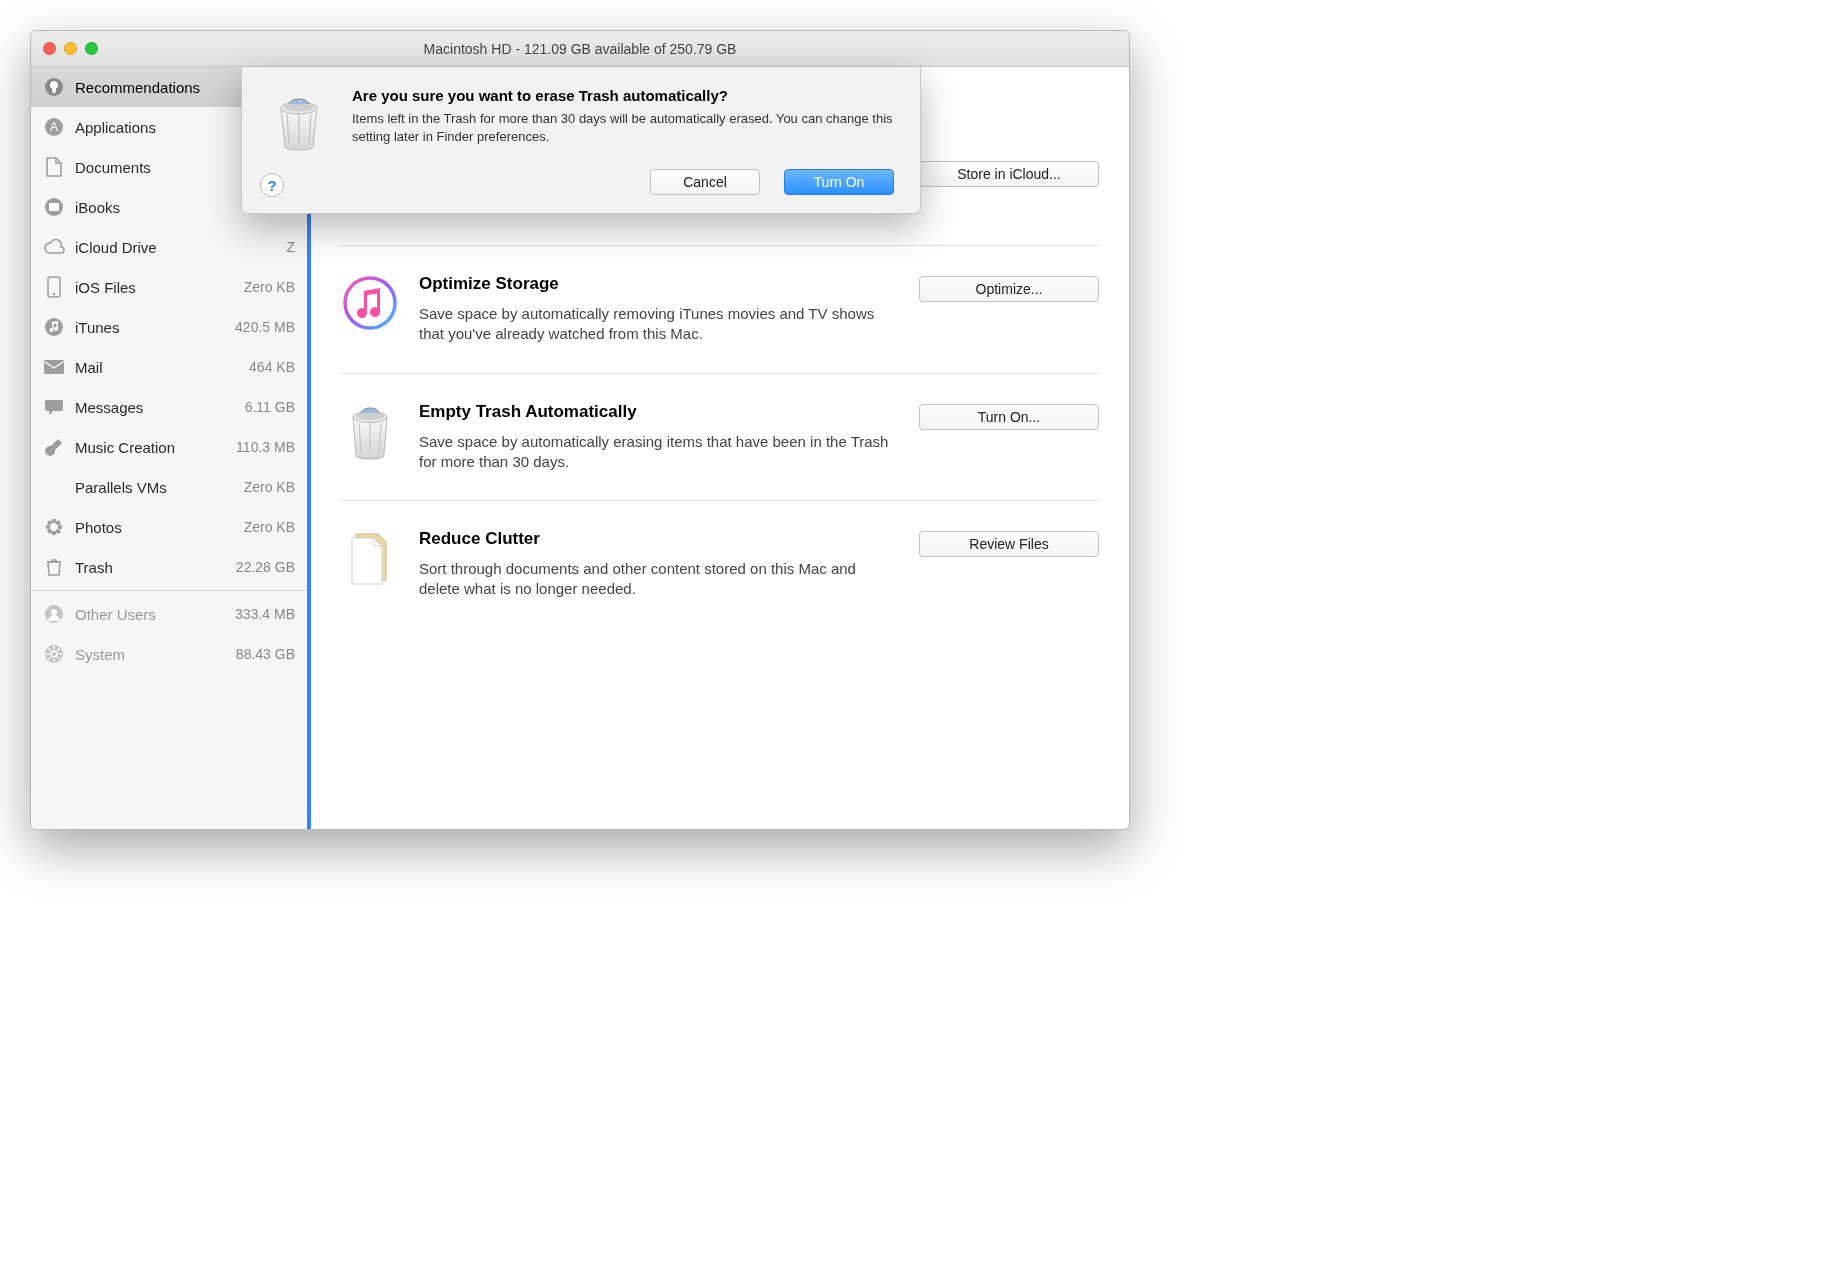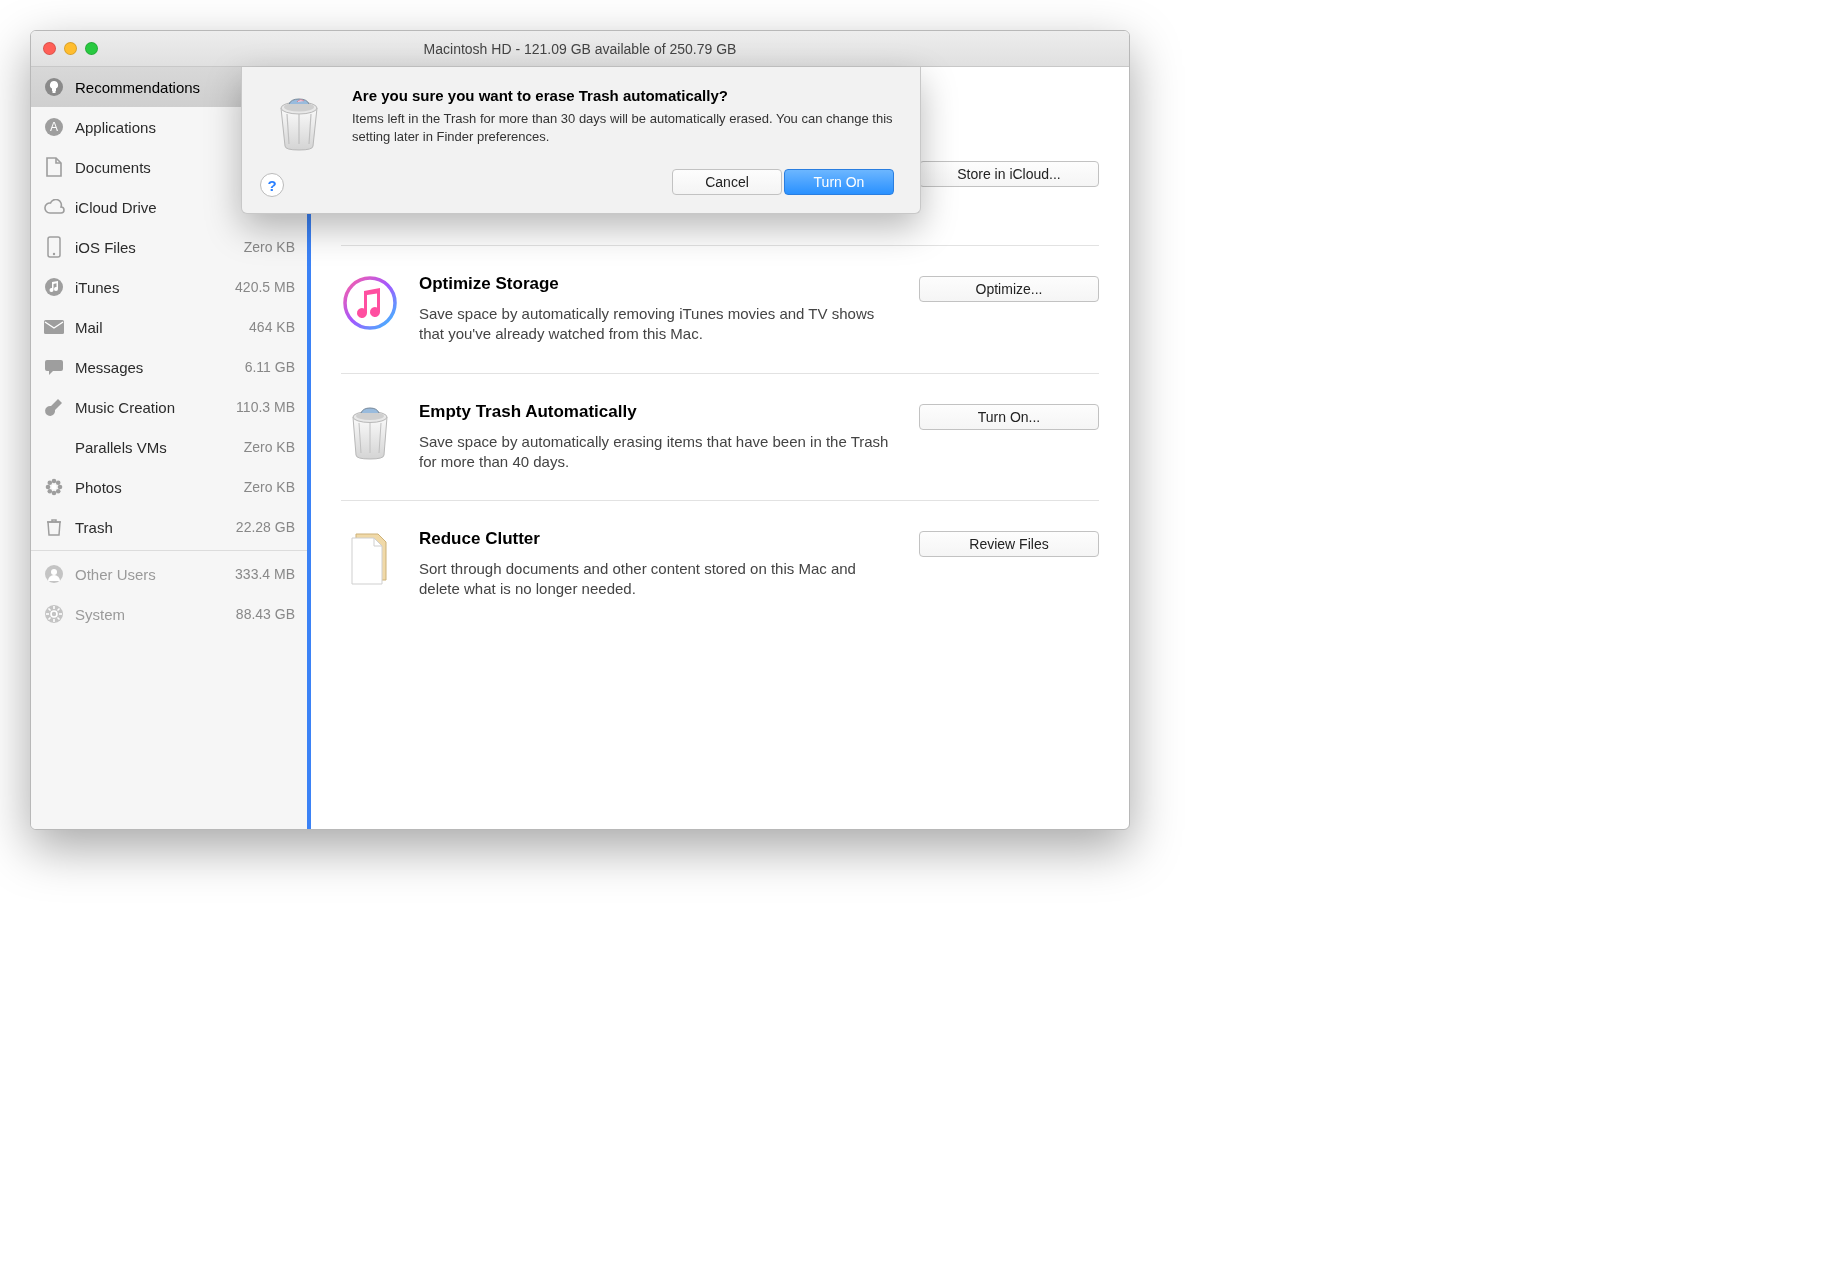--- a/index.html
+++ b/index.html
@@ -142,21 +142,21 @@
     display:flex;align-items:center;justify-content:center;
   }
   .dlg-body { flex:1; }
   .dlg-body h2 {
     font-size: 15px; font-weight: 700; color:#000; margin-bottom:6px;
   }
   .dlg-body p {
     font-size: 13px; color:#333; line-height:1.35;
   }
   .dlg-buttons {
-    display:flex; justify-content:flex-end; gap:2px; margin-top:24px;
+    display:flex; justify-content:flex-end; gap:24px; margin-top:24px;
   }
   .dlg-help {
     position:absolute; left:18px; bottom:16px;
     width:24px;height:24px;border-radius:50%;
     border:1px solid #bbb; background:#fff;
     color:#2a7fff; font-size:15px; font-weight:600;
     display:flex;align-items:center;justify-content:center;
     cursor:pointer;
   }
   .btn {
@@ -213,20 +213,30 @@
         </div>
         <div class="side-item">
           <span class="icon">
             <svg width="18" height="20" viewBox="0 0 18 20">
               <path d="M2 1h9l5 5v13H2z" fill="none" stroke="#9e9e9e" stroke-width="1.6"></path>
               <path d="M11 1v5h5" fill="none" stroke="#9e9e9e" stroke-width="1.6"></path>
             </svg>
           </span>
     <span class="lbl">Documents</span>
     <span class="size">3</span>
+        </div>
+        <div class="side-item">
+          <span class="icon">
+            <svg width="20" height="20" viewBox="0 0 20 20">
+              <circle cx="10" cy="10" r="9" fill="#9e9e9e"></circle>
+              <path d="M5 6h5v8H5zM10 6h5v8h-5z" fill="#fff"></path>
+            </svg>
+          </span>
+    <span class="lbl">iBooks</span>
+    <span class="size">Z</span>
         </div>
         <div class="side-item">
           <span class="icon">
             <svg width="22" height="16" viewBox="0 0 22 16">
               <path d="M7 14a5 5 0 1 1 .5-9.97A5.5 5.5 0 0 1 18 8a3 3 0 0 1 0 6H7z" fill="none" stroke="#9e9e9e" stroke-width="1.6"></path>
             </svg>
           </span>
     <span class="lbl">iCloud Drive</span>
     <span class="size">Z</span>
         </div>
@@ -386,21 +396,21 @@
               </defs>
               <path d="M11 16h34l-3 38q0 4-14 4t-14-4z" fill="url(#tg2)" stroke="#b8b8b8"></path>
               <ellipse cx="28" cy="16" rx="17" ry="5.5" fill="#e8e8e8" stroke="#b8b8b8"></ellipse>
               <ellipse cx="28" cy="15" rx="14" ry="4" fill="#cfcfcf"></ellipse>
               <path d="M17 22l2 30M28 22v30M39 22l-2 30" stroke="#c0c0c0" fill="none"></path>
               <path d="M19 12q2-5 9-5t9 5" fill="#9bd" stroke="#789"></path>
             </svg>
           </div>
     <div class="rec-text">
       <h3>Empty Trash Automatically</h3>
-      <p>Save space by automatically erasing items that have been in the Trash for more than 40 days.</p>
+      <p>Save space by automatically erasing items that have been in the Trash for more than 30 days.</p>
     </div>
     <button class="rec-btn">Turn On...</button>
         </div>
         <div class="rec">
     <div class="rec-icon">
             <svg width="56" height="60" viewBox="0 0 56 60">
               <path d="M14 6h22l8 8v38H14z" fill="#f0d9a8" stroke="#cdb178"></path>
               <path d="M10 10h22l8 8v38H10z" fill="#fff" stroke="#cfcfcf"></path>
               <path d="M32 10v8h8" fill="none" stroke="#cfcfcf"></path>
             </svg>

